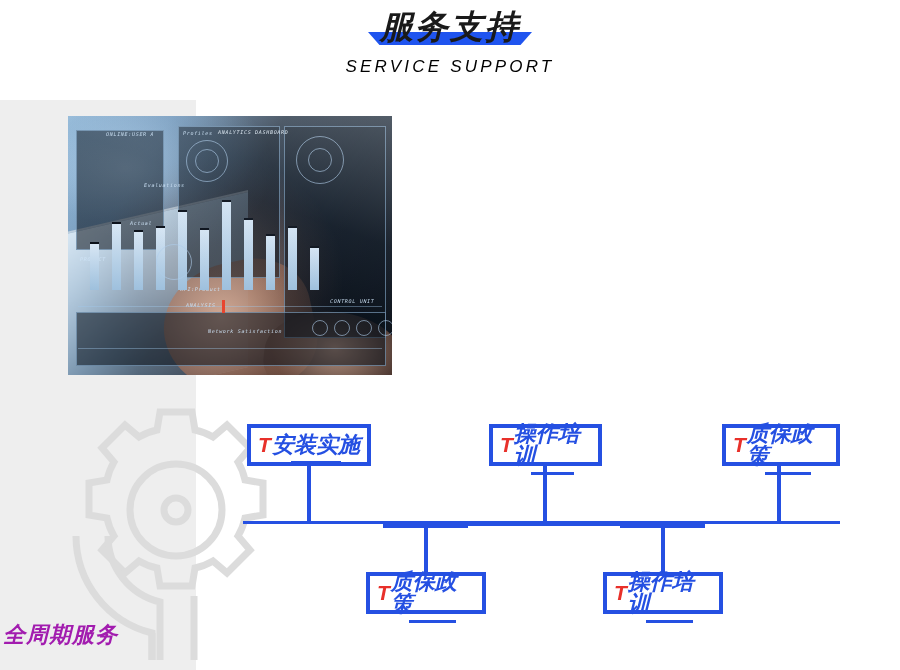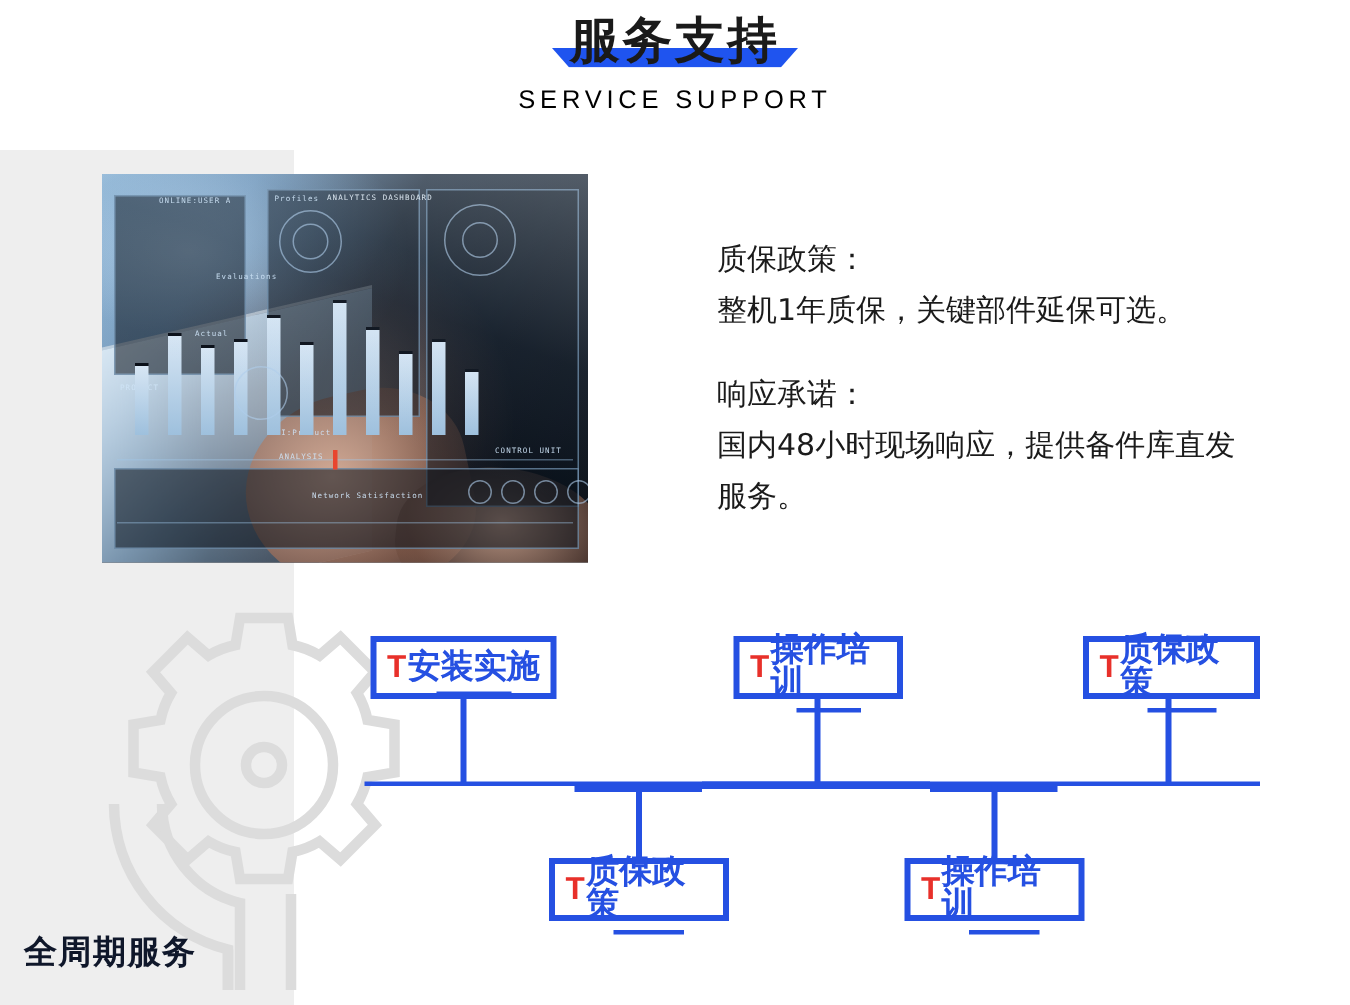--- a/index.html
+++ b/index.html
@@ -12,20 +12,21 @@
     background: #ffffff;
     font-family: "Liberation Sans", "DejaVu Sans", sans-serif;
     overflow: hidden;
   }
   #page {
     position: relative;
     width: 900px;
     height: 670px;
     background: #ffffff;
     overflow: hidden;
+    font-style: italic;
   }
 
   
   .gray-panel {
     position: absolute;
     left: 0;
     top: 100px;
     width: 196px;
     height: 570px;
     background: #eeeeee;
@@ -226,25 +227,25 @@
     bottom: -8px;
     height: 3px;
     background: #2550e2;
   }
   .connector { position: absolute; background: #2550e2; }
   .spine-thin { position: absolute; background: #2550e2; height: 3px; }
   .spine-thick { position: absolute; background: #2550e2; height: 5px; }
 
   .footer-label {
     position: absolute;
-    left: 16px;
+    left: 3px;
     top: 620px;
     font-size: 22px;
     font-weight: bold;
-    color: #0f172a;
+    color: #a21caf;
     letter-spacing: 1px;
     font-family: "DejaVu Sans", "Liberation Sans", sans-serif;
   }
 </style>
 </head>
 <body>
 
 <div id="page">
 
   <div class="gray-panel"></div>
@@ -316,28 +317,20 @@
     <div style="position:absolute;left:244px;top:204px;display:flex;gap:6px;">
       <div class="ring" style="position:relative;width:14px;height:14px;"></div>
       <div class="ring" style="position:relative;width:14px;height:14px;"></div>
       <div class="ring" style="position:relative;width:14px;height:14px;"></div>
       <div class="ring" style="position:relative;width:14px;height:14px;"></div>
     </div>
 
     <div class="photo-veil"></div>
   </div>
 
-  <div class="info">
-    <div>质保政策：</div>
-    <div>整机1年质保，关键部件延保可选。</div>
-    <div class="gap"></div>
-    <div>响应承诺：</div>
-    <div>国内48小时现场响应，提供备件库直发</div>
-    <div>服务。</div>
-  </div>
 
   <div class="diagram">
 
     <div class="node" style="left:247px;top:24px;width:124px;">
       <span class="t">T</span>
       <span class="lbl">安装实施</span>
     </div>
     <div class="node" style="left:489px;top:24px;width:113px;">
       <span class="t">T</span>
       <span class="lbl">操作培训</span>

